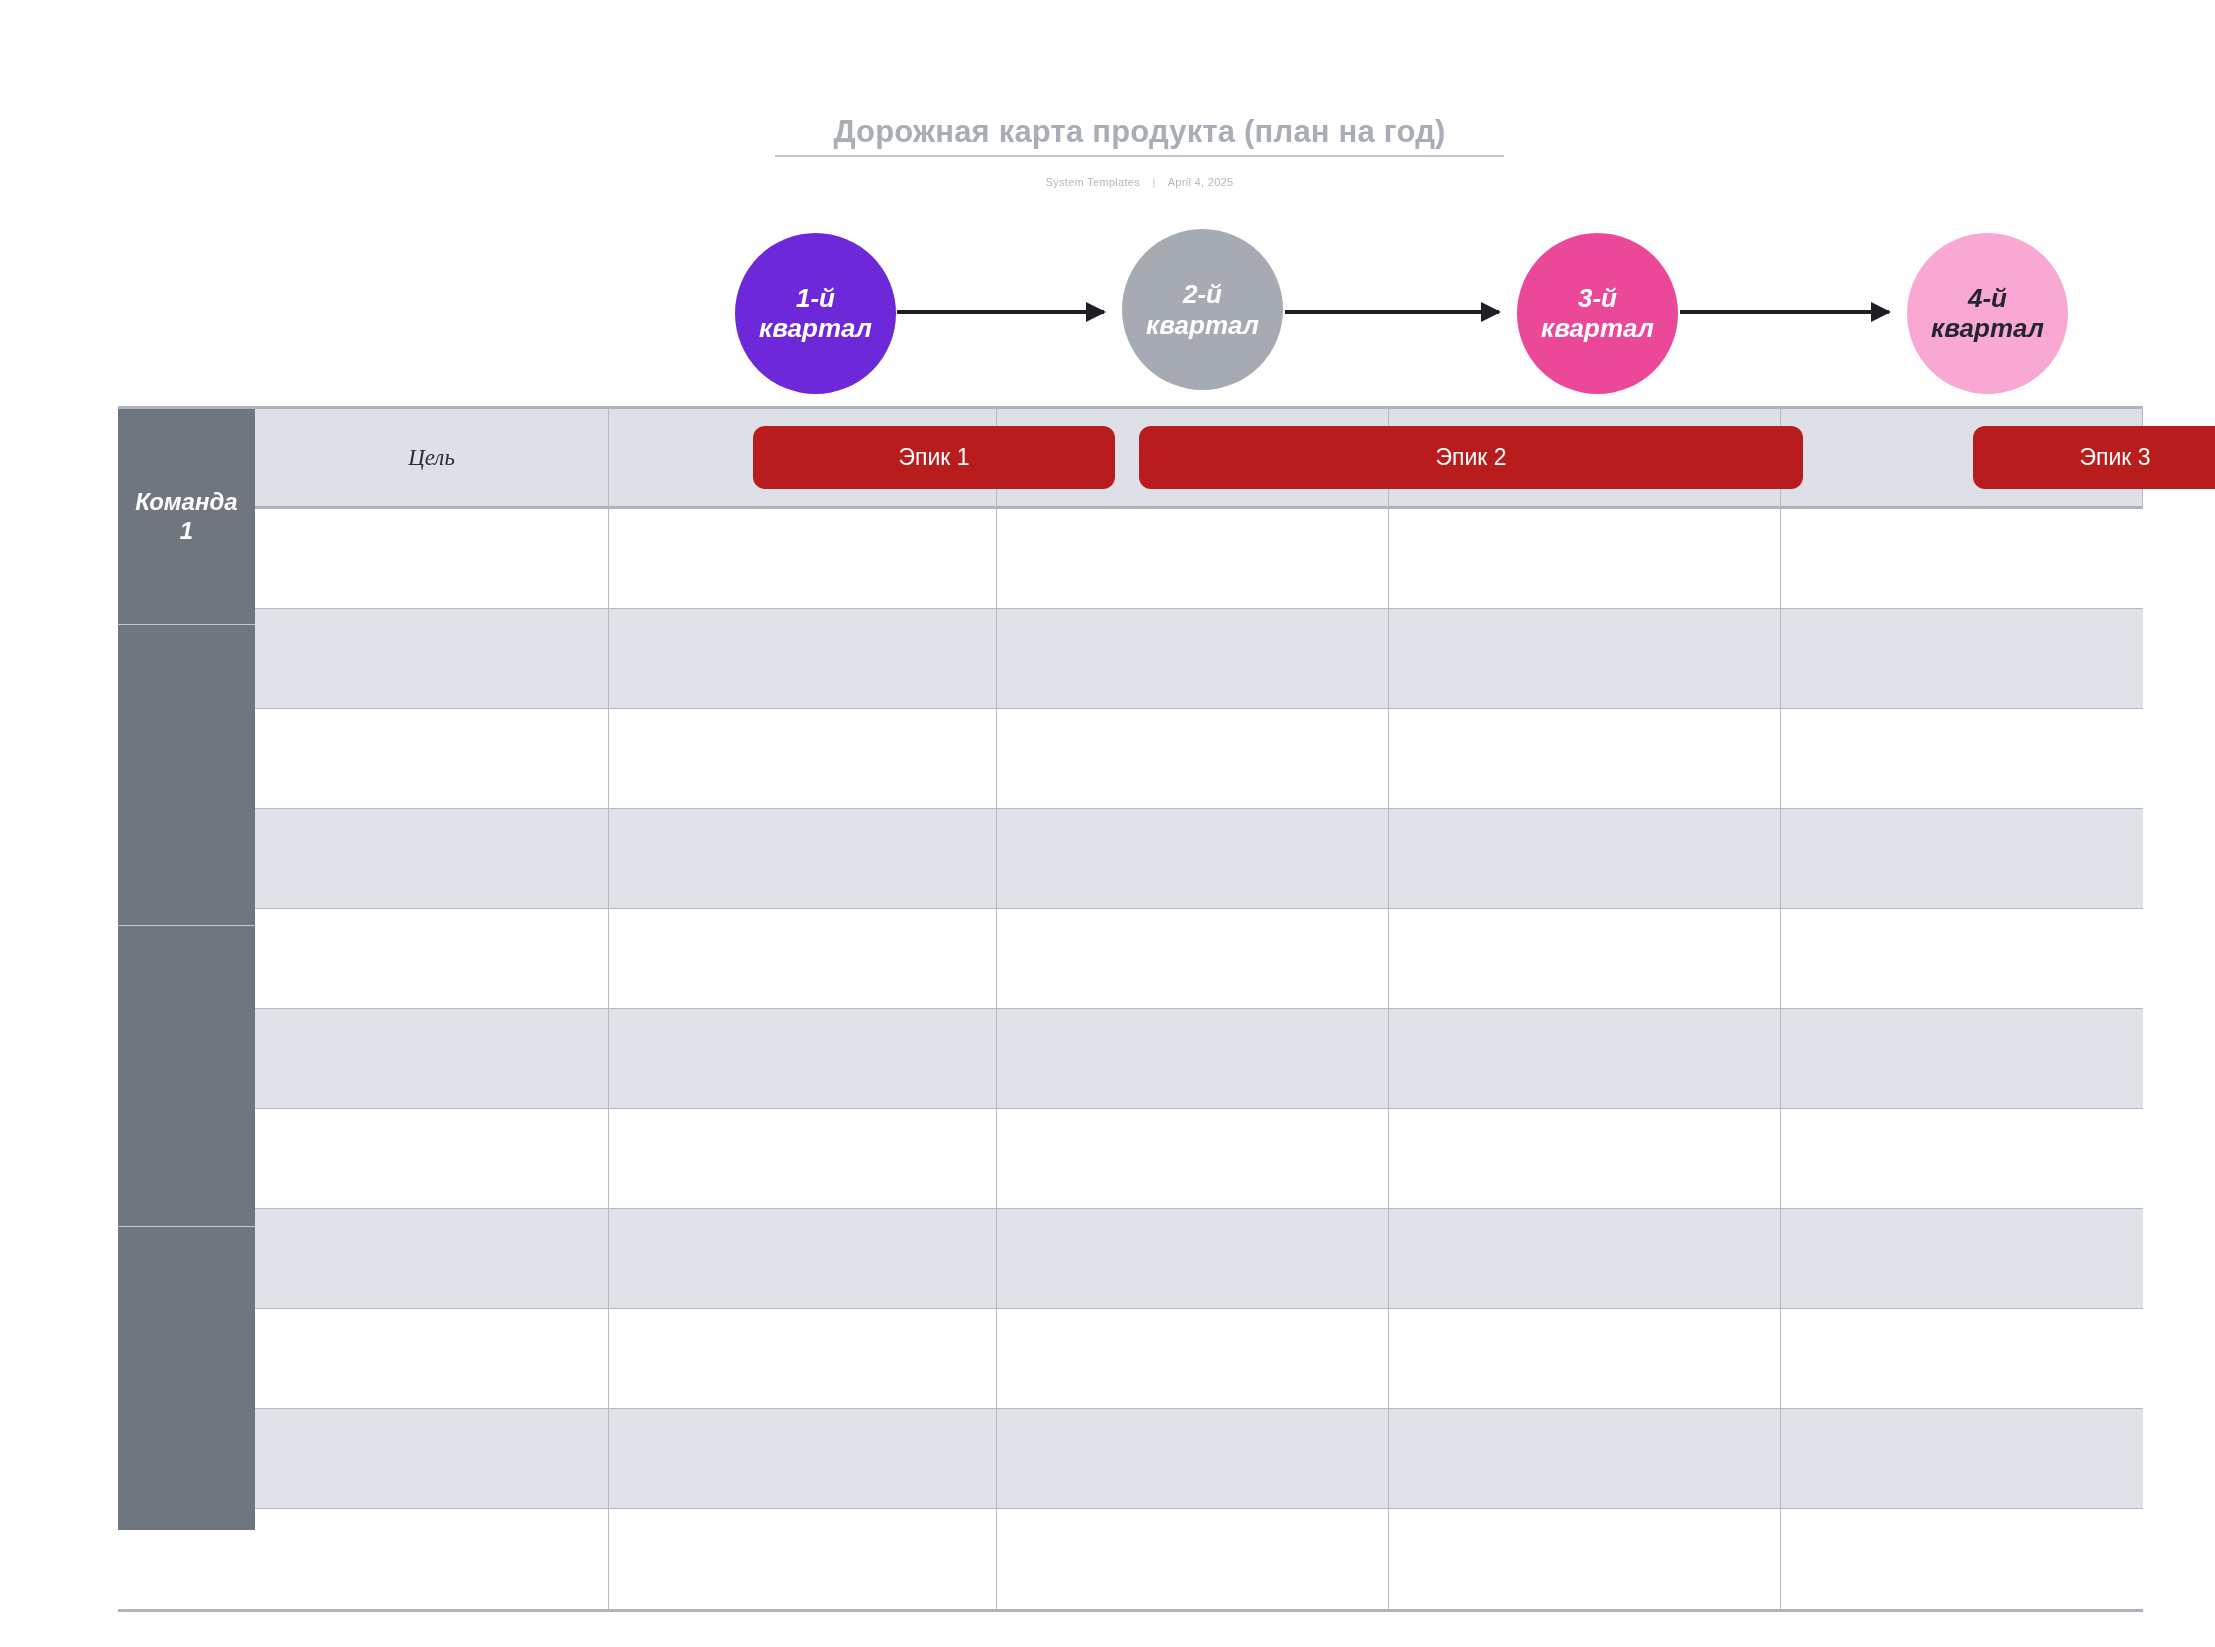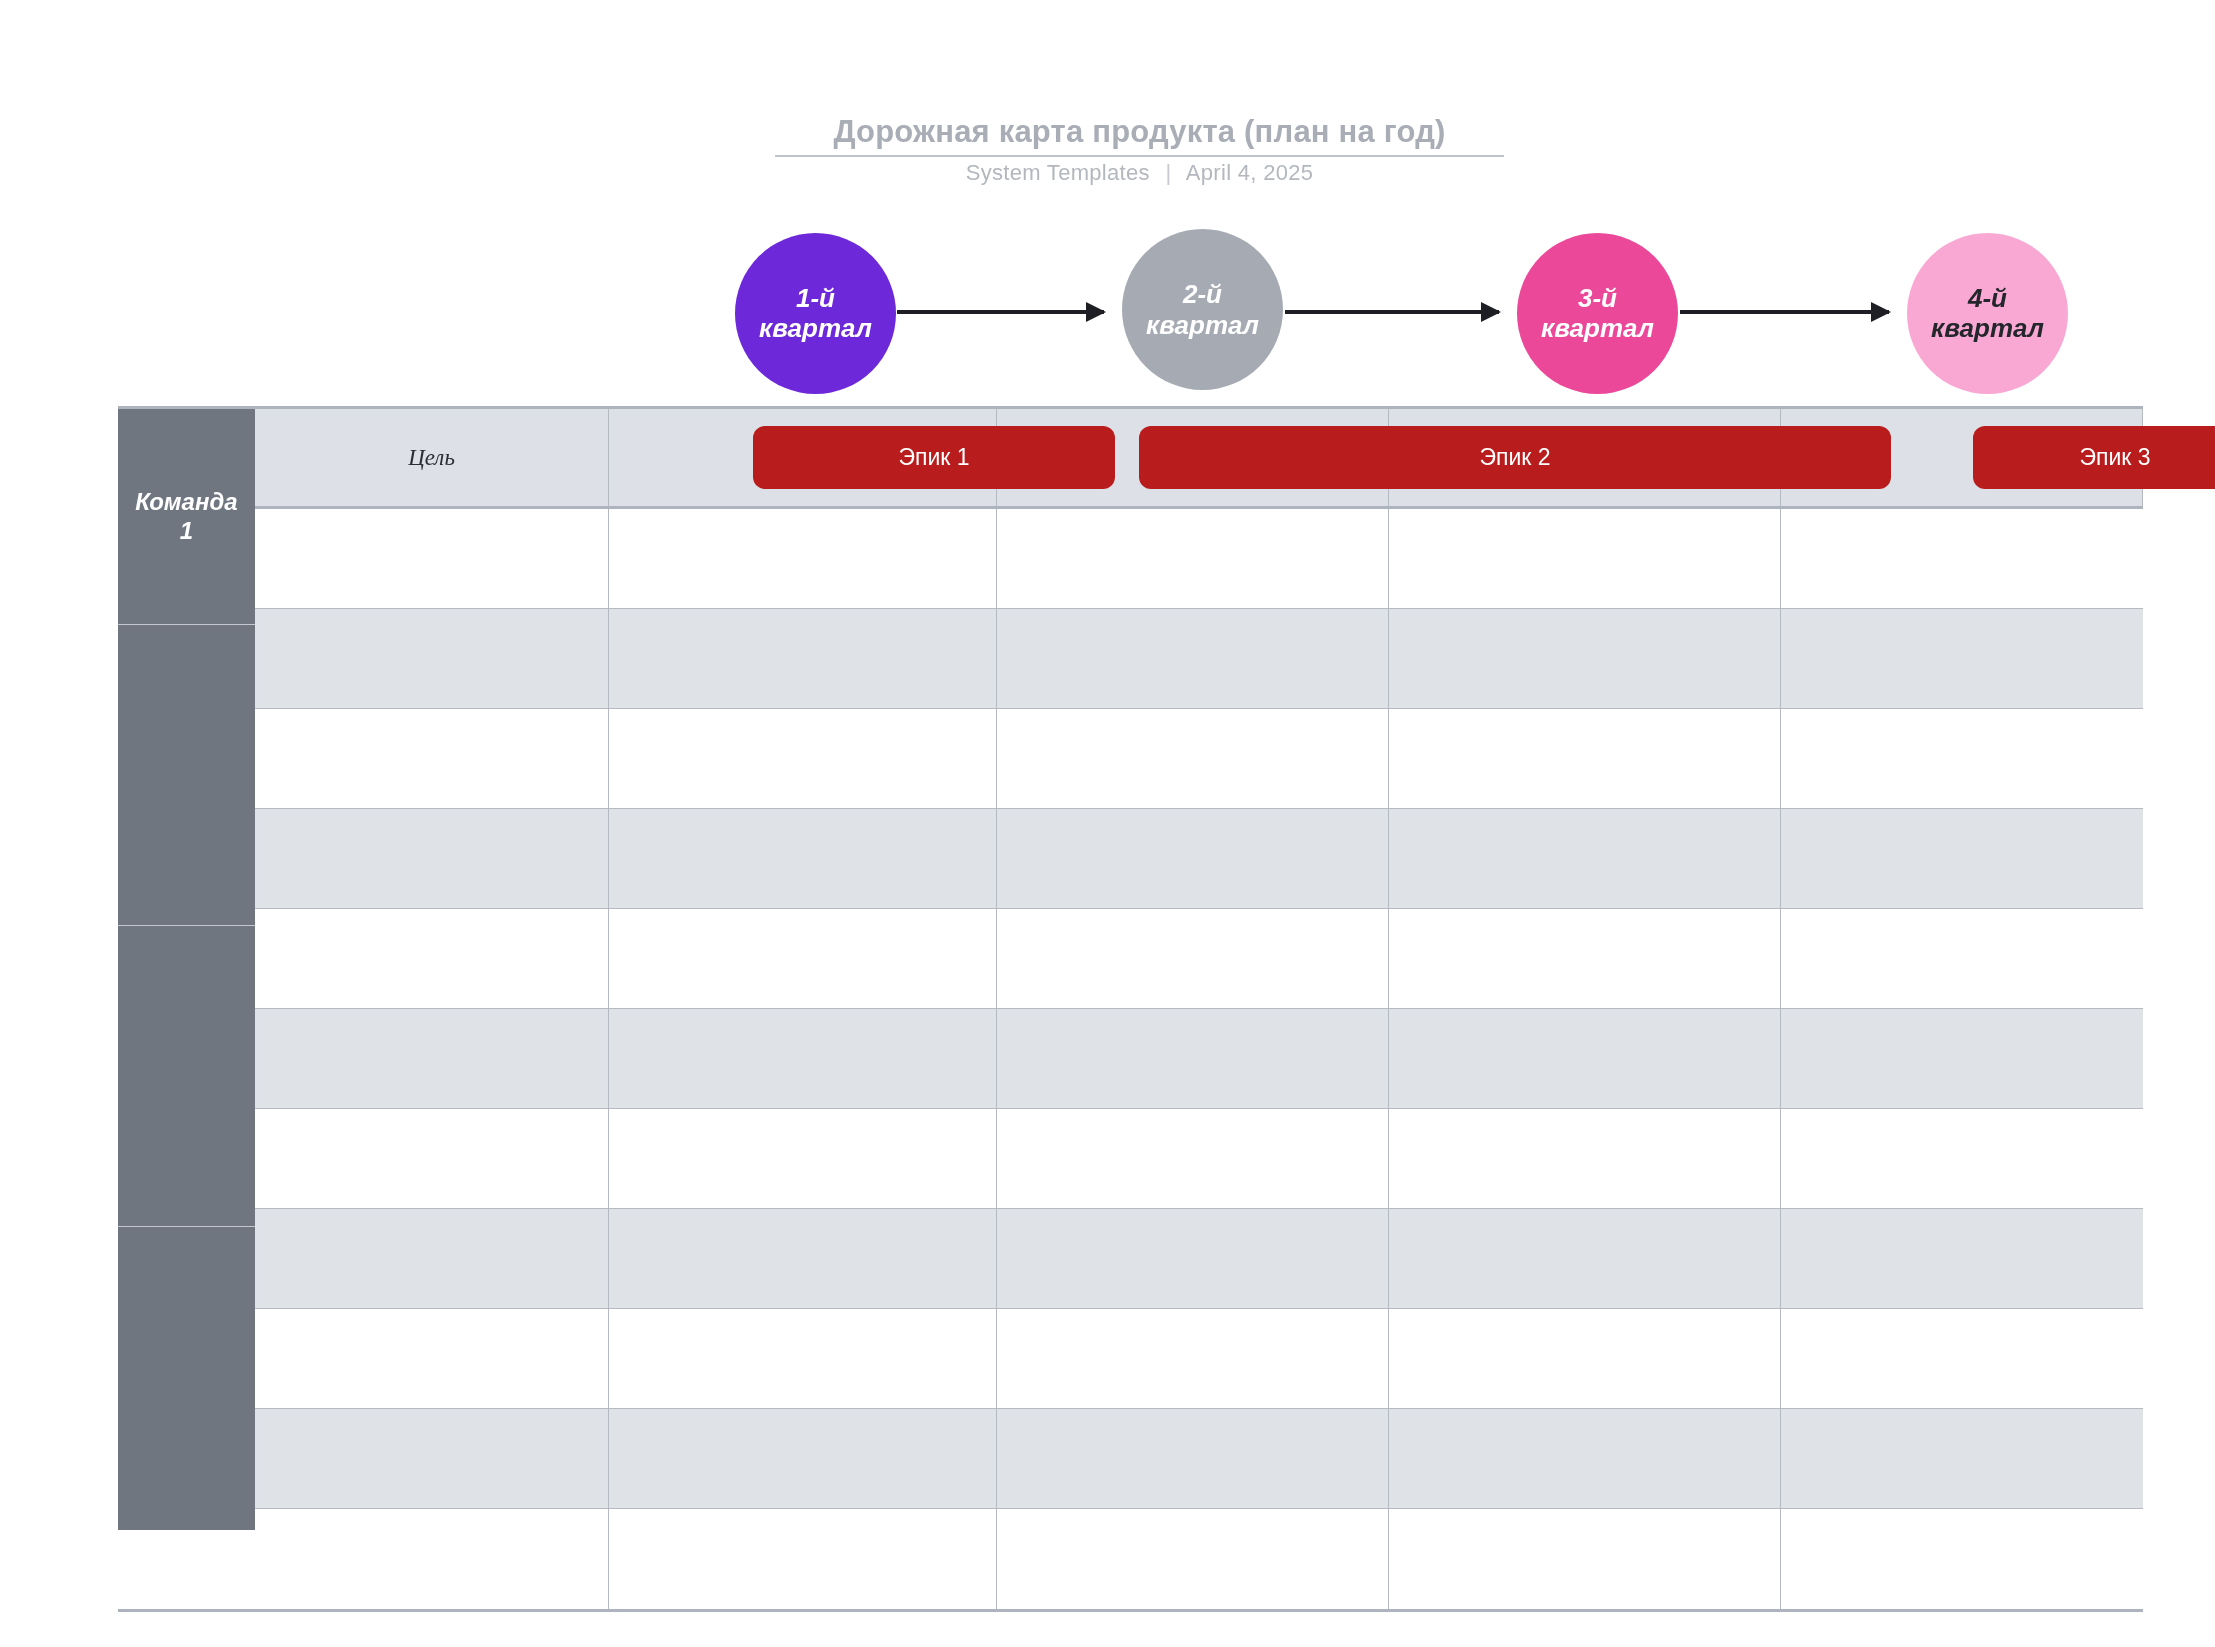--- a/index.html
+++ b/index.html
@@ -26,22 +26,22 @@
   #page-title {
     font-size: 31px;
     font-weight: bold;
     color: #a9adb6;
     letter-spacing: 0.2px;
     line-height: 1.25;
     padding-bottom: 3px;
     border-bottom: 2.8px solid #c0c4cb;
   }
   #title-meta {
-    margin-top: 3px;
-    font-size: 22px;
+    margin-top: 19px;
+    font-size: 11px;
     color: #b3b7be;
     letter-spacing: 0.3px;
   }
   .meta-sep {
     display: inline-block;
     margin: 0 9.2px;
     color: #c6cad0;
   }
 
   
@@ -187,21 +187,21 @@
     border-radius: 12px;
     color: #ffffff;
     font-size: 23px;
     display: flex;
     align-items: center;
     justify-content: center;
     pointer-events: auto;
     box-sizing: border-box;
   }
   .epic-1 { left: 498px;  width: 362px; }
-  .epic-2 { left: 884px;  width: 752px; }
+  .epic-2 { left: 884px;  width: 664px; }
   .epic-3 { left: 1718px; width: 284px; }
 </style>
 </head>
 <body>
 
 <div id="title-block">
   <div id="page-title">Дорожная карта продукта (план на год)</div>
   <div id="title-meta">
     <span>System Templates</span>
     <span class="meta-sep">|</span>

